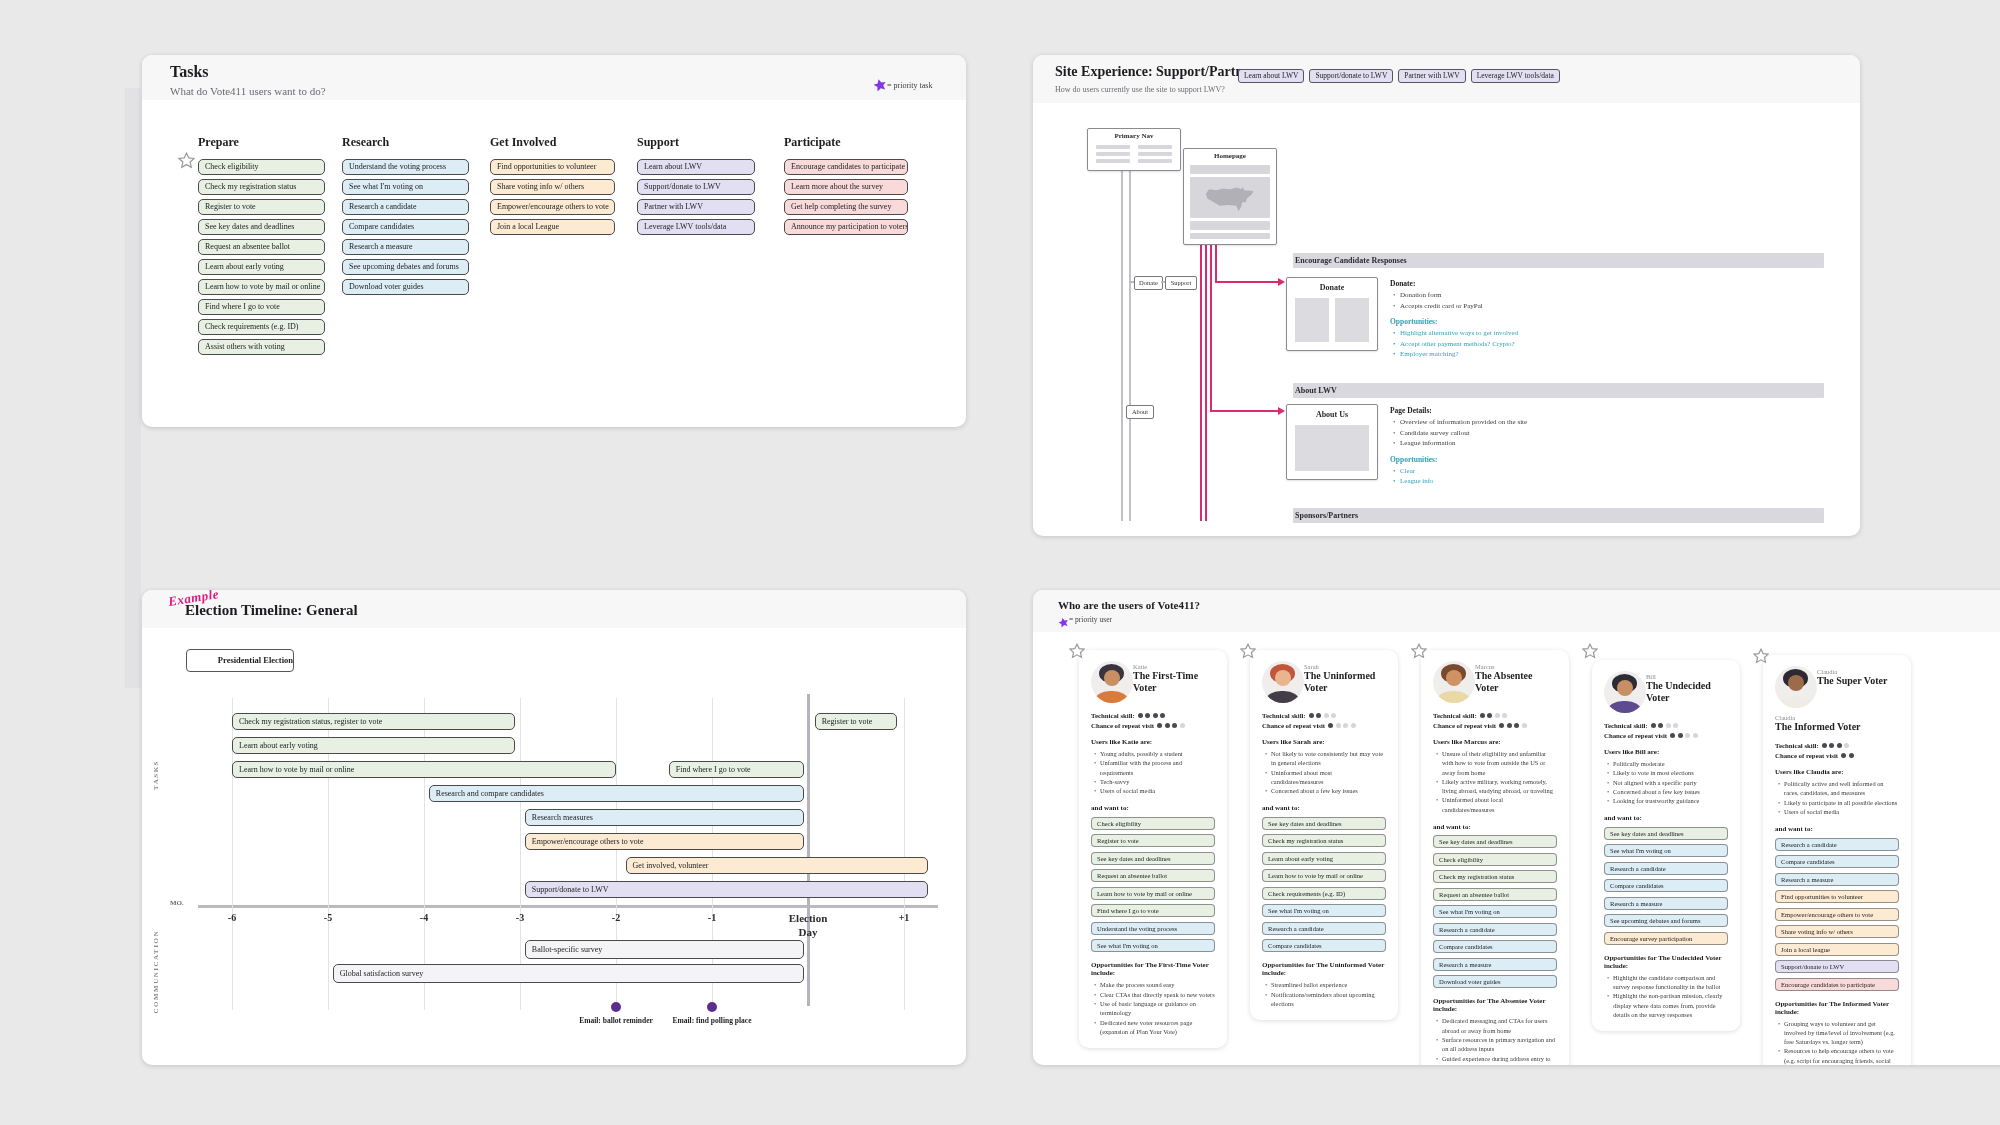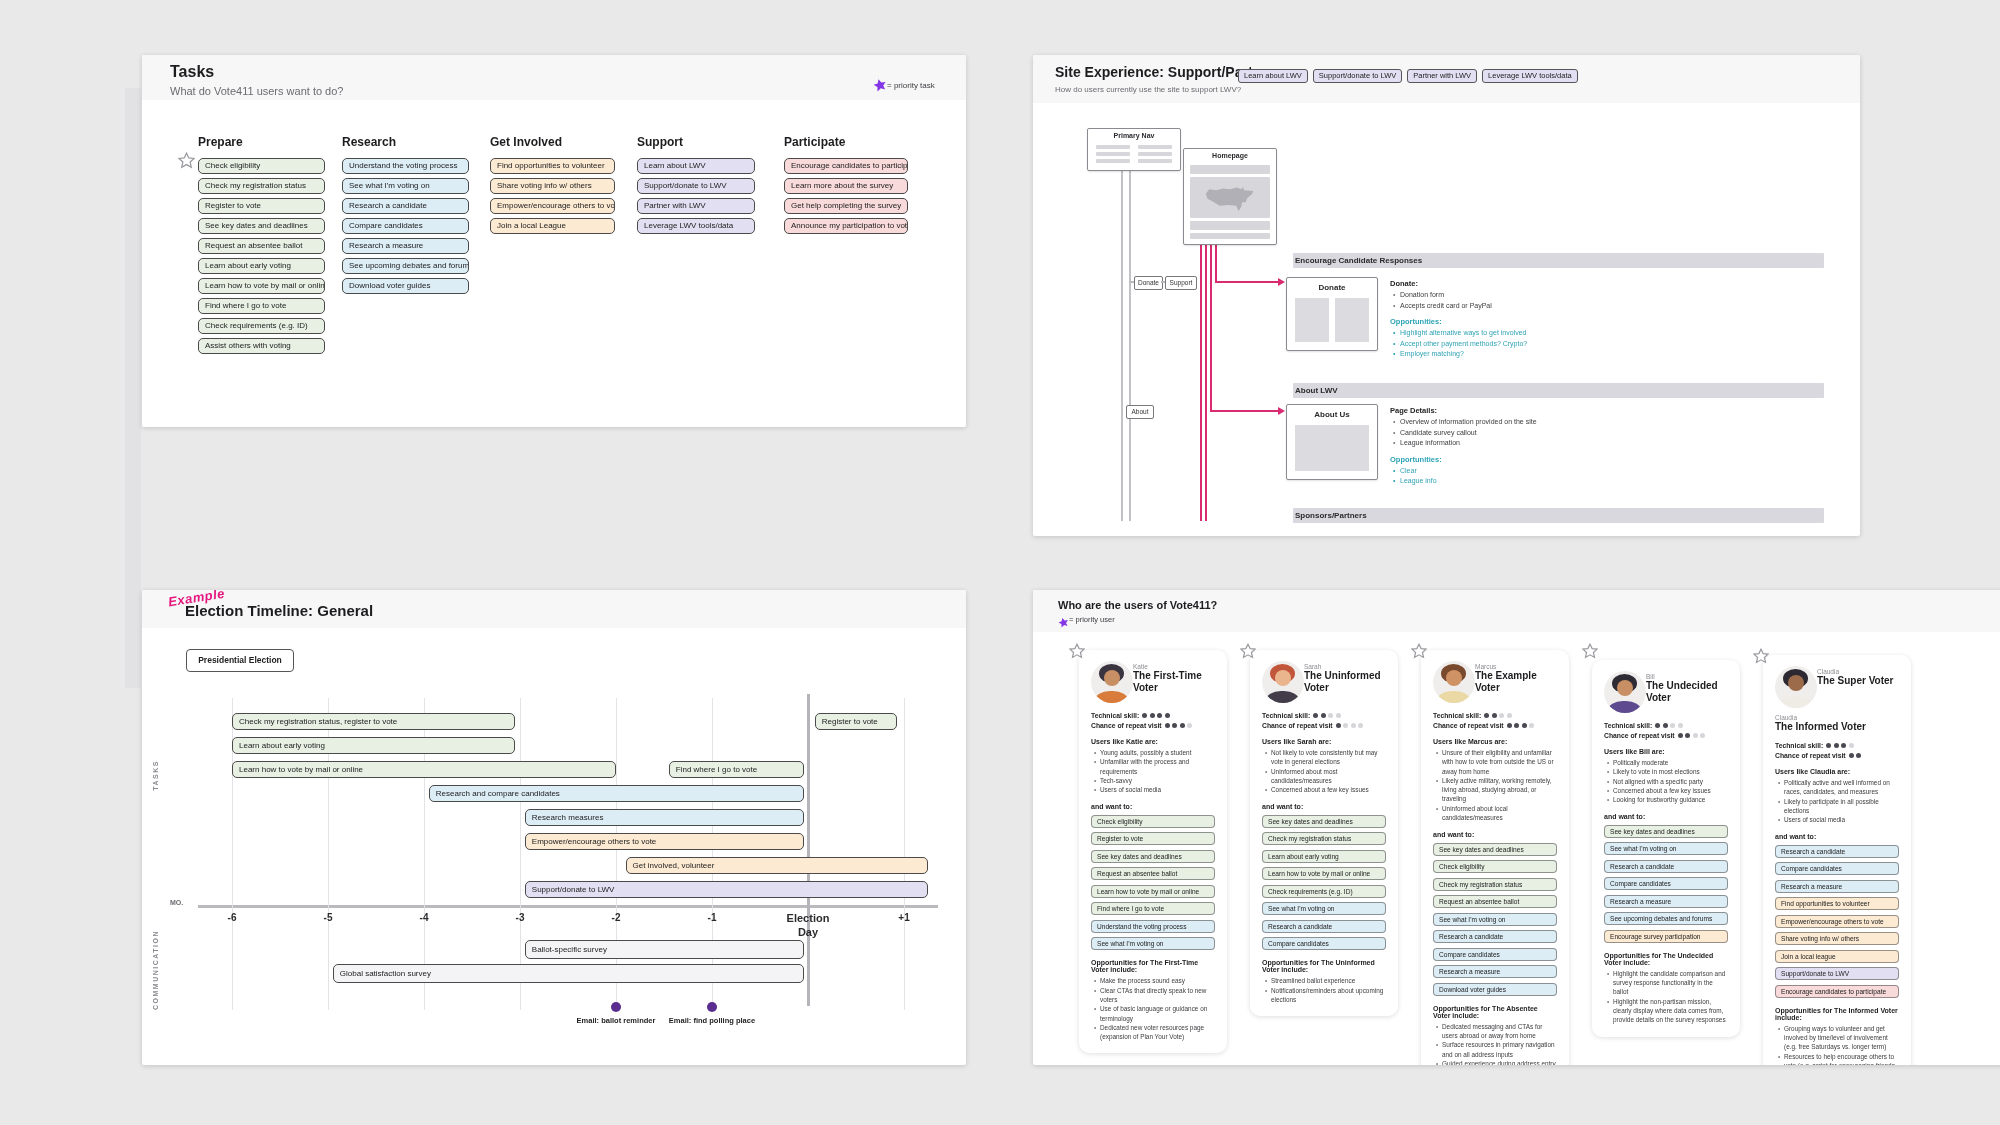--- a/index.html
+++ b/index.html
@@ -1,18 +1,18 @@
 <!DOCTYPE html>
 <html><head>
 <meta charset="utf-8">
 <style>
   html,body{margin:0;padding:0;background:#e9e9ea;}
   .canvas{position:relative;width:2000px;height:1125px;background:#e9e9ea;overflow:hidden;
           font-family:"Liberation Sans",sans-serif;color:#222;}
-  .panel{position:absolute;background:#fff;border-radius:2px;box-shadow:0 1px 5px rgba(0,0,0,.16);overflow:hidden;}
+  .panel{position:absolute;background:#fff;border-radius:10px;box-shadow:0 1px 5px rgba(0,0,0,.16);overflow:hidden;font-family:Liberation Serif, serif;}
   .panel-head{position:absolute;left:0;right:0;top:0;background:#f7f7f8;}
   .panel-title{position:absolute;font-weight:bold;color:#1d1d20;}
   .panel-sub{position:absolute;font-size:11px;color:#6b6b70;}
 
   
   .chip{box-sizing:border-box;border:1px solid #4a4a4a;border-radius:5px;font-size:8px;line-height:14px;
         height:16px;padding:0 6px;margin-bottom:4px;white-space:nowrap;overflow:hidden;color:#222;}
   .c-green{background:#e7f0e3}.c-blue{background:#dcedf6}.c-orange{background:#fcead3}
   .c-purple{background:#e3dff2}.c-pink{background:#f9dada}
   .survey{background:#f4f4f6;}
@@ -66,21 +66,21 @@
   .axis-line{position:absolute;left:56px;top:315px;width:740px;height:3px;background:#b9b9be;}
   .tbar{position:absolute;height:17px;box-sizing:border-box;border:1px solid #4a4a4a;border-radius:5px;
         font-size:8px;line-height:15px;padding:0 6px;white-space:nowrap;overflow:hidden;z-index:2;}
   .vlabel{position:absolute;writing-mode:vertical-rl;transform:rotate(180deg);font-size:7px;font-weight:bold;
           letter-spacing:1.5px;color:#87878d;}
   .ev-dot{position:absolute;top:412px;width:10px;height:10px;border-radius:50%;background:#5c2d91;z-index:3;}
   .ev-label{position:absolute;top:426px;width:120px;text-align:center;font-size:7.5px;font-weight:bold;color:#1d1d20;}
   .example-note{position:absolute;left:26px;top:0px;color:#e5177e;font-style:italic;font-weight:bold;
                 font-size:13px;transform:rotate(-9deg);letter-spacing:.5px;}
   .pe-chip{position:absolute;left:44px;top:59px;width:106px;height:21px;border:1px solid #55555a;border-radius:4px;
-           background:#fff;font-size:8.5px;font-weight:600;text-align:center;line-height:21px;}
+           background:#fff;font-size:8.5px;font-weight:600;text-align:right;line-height:21px;}
   .mo-label{position:absolute;left:28px;top:309px;font-size:7px;font-weight:bold;color:#6b6b70;}
 
   
   #cards{position:absolute;left:0;top:0;right:0;bottom:0;}
   .card{position:absolute;width:148px;box-sizing:border-box;background:#fff;border-radius:10px;
         box-shadow:0 1px 5px rgba(0,0,0,.13);padding:11px 12px 12px;}
   .card-star{position:absolute;width:16px;height:16px;z-index:4;}
   .av-row{display:flex;align-items:flex-start;}
   .avatar{position:relative;width:42px;height:42px;border-radius:50%;background:#efeeec;overflow:hidden;flex:0 0 42px;}
   .a-hair{position:absolute;top:3px;left:8px;width:25px;height:19px;border-radius:50%;}
@@ -448,21 +448,21 @@
           </svg></div>
         <div class="card" style="left: 388px; top: 60px;">
           <div class="av-row">
             <div class="avatar">
               <div class="a-hair" style="background: rgb(122, 74, 46);"></div>
               <div class="a-face" style="background: rgb(207, 146, 101);"></div>
               <div class="a-body" style="background: rgb(234, 217, 164);"></div>
             </div>
             <div class="av-right">
               <div class="p-name">Marcus</div>
-              <div class="p-title">The Example Voter</div>
+              <div class="p-title">The Absentee Voter</div>
             </div>
           </div>
           <div style="margin-top: 9px;">
             <div class="stat-row">
               <div class="stat-label">Technical skill:</div>
               <div class="dots">
                 <div class="dot on"></div>
                 <div class="dot on"></div>
                 <div class="dot"></div>
                 <div class="dot"></div>

